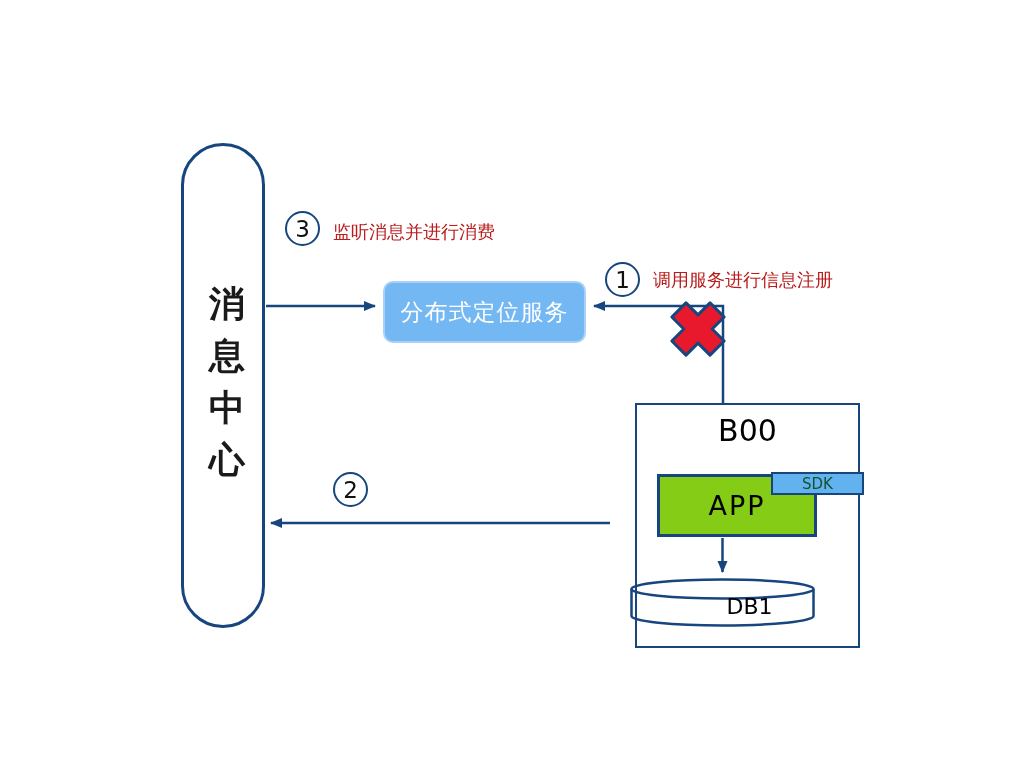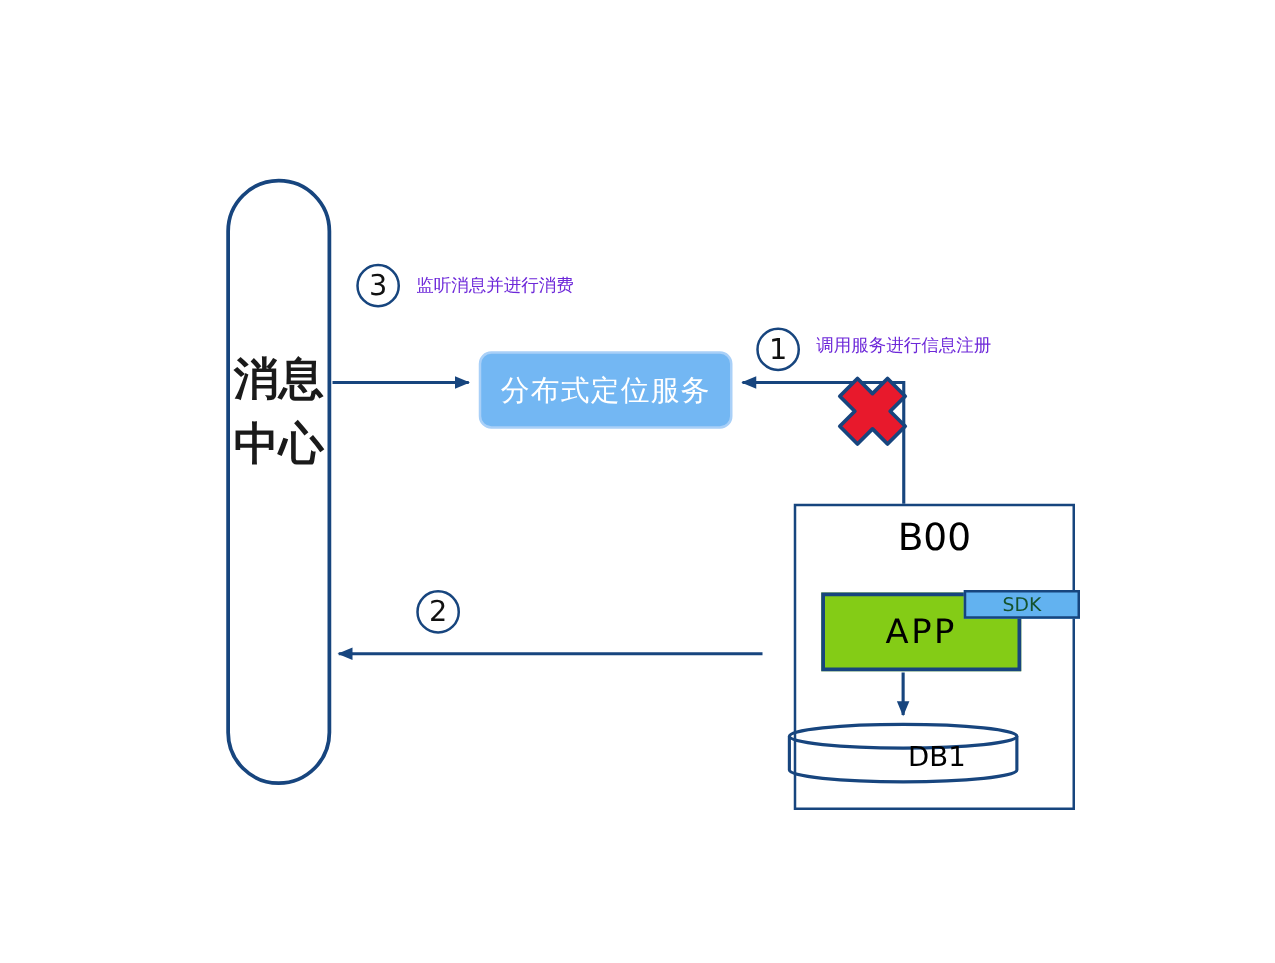--- a/index.html
+++ b/index.html
@@ -15,21 +15,21 @@
 
   .node { position:absolute; z-index:2; }
 
   
   .msg-center {
     left:181px; top:143px; width:84px; height:485px;
     border:3px solid #17457E; border-radius:42px; background:#ffffff;
   }
   .msg-label {
     position:absolute; z-index:3;
-    left:181px; top:278px; width:84px; padding:0 6px;
+    left:181px; top:278px; width:84px; padding:0 28px;
     text-align:center; word-break:break-all;
     font-size:36px; font-weight:700; line-height:52px; color:#1a1a1a;
   }
 
   
   .service {
     left:383px; top:281px; width:203px; height:62px;
     background:#73B7F3; border:2px solid #A9D0F8; border-radius:10px;
     color:#ffffff; font-size:23px; font-weight:500; letter-spacing:1px;
     display:flex; align-items:center; justify-content:center;
@@ -41,21 +41,21 @@
     width:35px; height:35px; border:2.5px solid #17457E; border-radius:50%;
     background:#ffffff; color:#111111; font-size:23px;
     display:flex; align-items:center; justify-content:center;
   }
   #c3 { left:285px; top:211px; }
   #c1 { left:605px; top:262px; }
   #c2 { left:333px; top:472px; }
 
   .step-label {
     position:absolute; z-index:2;
-    font-size:14px; color:#6d28d9; white-space:nowrap;
+    font-size:18px; color:#b91c1c; white-space:nowrap;
   }
   #l3 { left:333px; top:220px; }
   #l1 { left:653px; top:268px; }
   #l2 { left:383px; top:480px; }
 
   
   .b00 {
     left:610px; top:403px; width:225px; height:245px;
     border:2.5px solid #17457E; background:transparent;margin-left:25px;
   }

